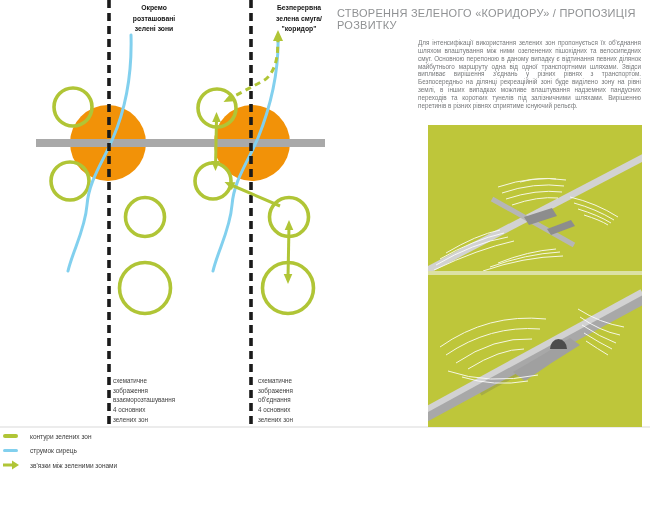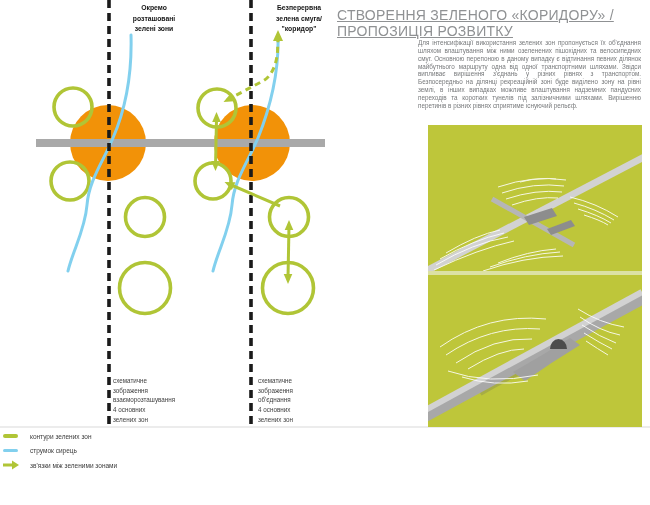--- a/index.html
+++ b/index.html
@@ -8,22 +8,22 @@
   svg{display:block;}
   .diagram-svg{position:absolute;left:0;top:0;}
   .preline{white-space:pre-line;}
   .panel-label{position:absolute;top:3px;width:84px;text-align:center;
                font-size:6.8px;font-weight:bold;line-height:10.6px;color:#141414;}
   .panel-label.left{left:112px;}
   .panel-label.right{left:257px;}
   .caption{position:absolute;top:376px;width:90px;font-size:6.3px;line-height:9.7px;color:#3f3f3f;}
   .caption.left{left:113px;}
   .caption.right{left:258px;}
-  .page-title{position:absolute;left:337px;top:7px;font-size:14px;letter-spacing:.25px;
-              color:var(--title-gray);text-decoration:underline;}
+  .page-title{position:absolute;left:337px;top:7px;font-size:11px;letter-spacing:.25px;
+              color:var(--title-gray);}
   .paragraph{position:absolute;left:418px;top:39px;width:223px;font-size:6.3px;line-height:7.85px;
              text-align:justify;color:var(--text-gray);}
   .green-panel{position:absolute;left:428px;top:125px;width:214px;height:302px;}
   .green-panel .gap{height:4px;background:var(--panel-gap);}
   .legend{position:absolute;left:3px;top:429px;}
   .legend-item{display:flex;align-items:center;height:14.5px;}
   .legend-swatch{width:16px;margin-right:11px;display:flex;align-items:center;justify-content:flex-start;}
   .sw-green{width:15px;height:4px;background:var(--green);border-radius:2px;}
   .sw-blue{width:15px;height:3px;background:var(--blue);border-radius:2px;}
   .legend-label{font-size:6.5px;color:#3c3c3c;}

